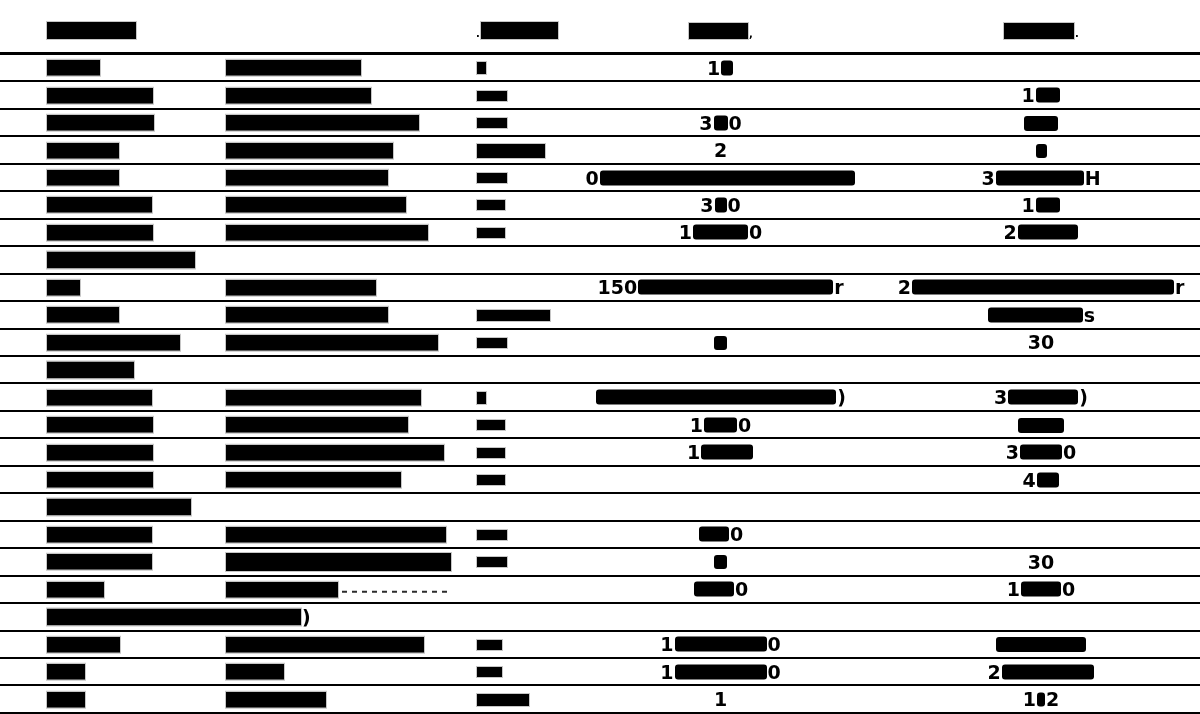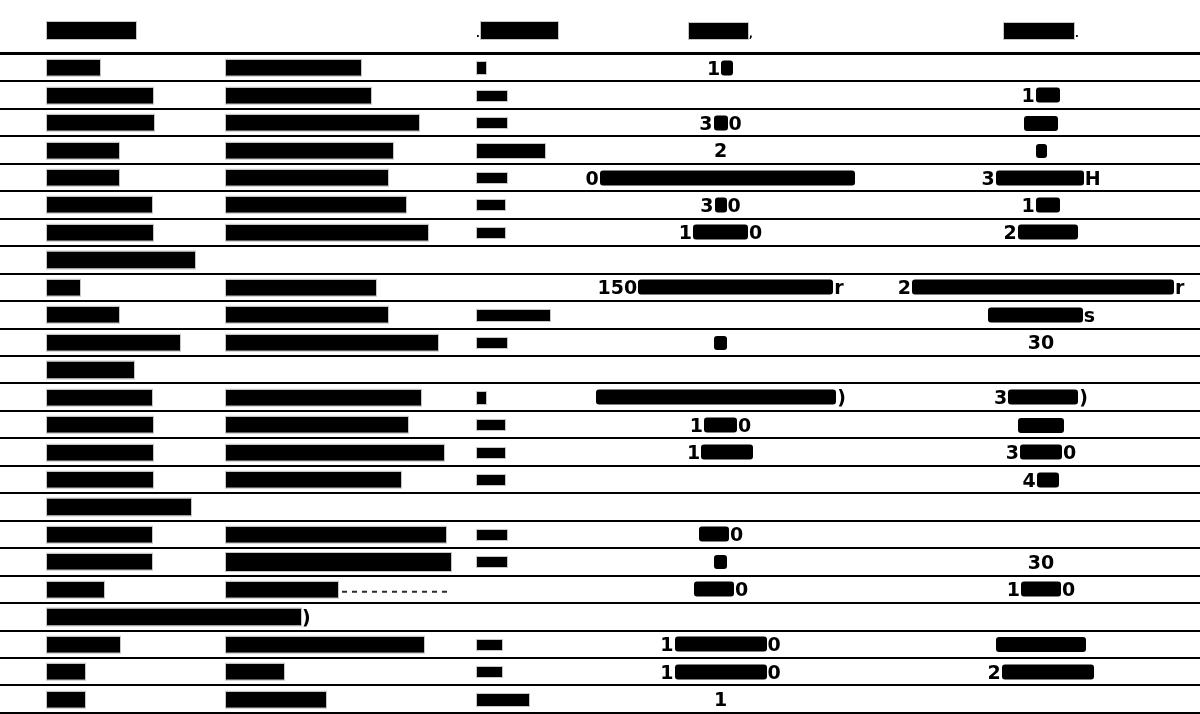--- a/index.html
+++ b/index.html
@@ -169,14 +169,15 @@
       <div class="cell c2"><span class="bar lab" style="width: 58px; height: 16px;"></span></div>
       <div class="cell c3"><span class="bar lab" style="width: 25px; height: 10px;"></span></div>
       <div class="cell c4"><span class="txt">1</span><span class="bar val" style="width: 92px; height: 15px;"></span><span class="txt">0</span></div>
       <div class="cell c5"><span class="txt">2</span><span class="bar val" style="width: 92px; height: 15px;"></span></div>
     </div>
     <div class="row">
       <div class="cell c1"><span class="bar lab" style="width: 38px; height: 16px;"></span></div>
       <div class="cell c2"><span class="bar lab" style="width: 100px; height: 16px;"></span></div>
       <div class="cell c3"><span class="bar lab" style="width: 52px; height: 12px;"></span></div>
       <div class="cell c4"><span class="txt">1</span></div>
+      <div class="cell c5"><span class="txt">1</span><span class="bar val" style="width: 8px; height: 14px;"></span><span class="txt">2</span></div>
     </div>
   </div>
 
 </body></html>

